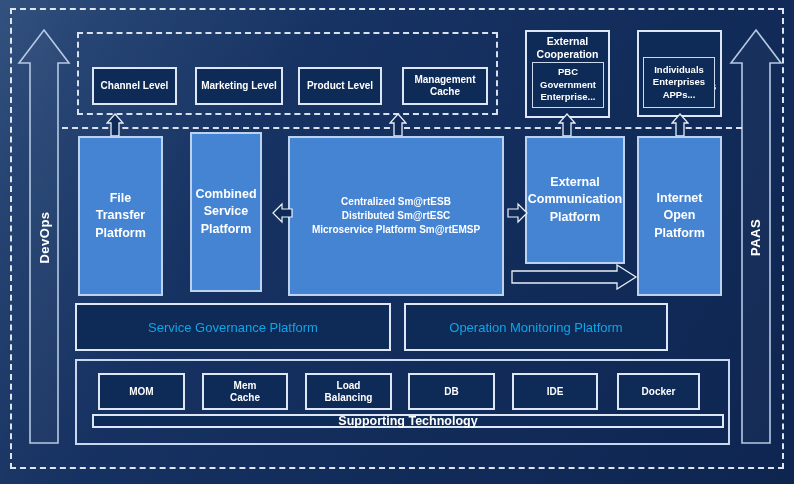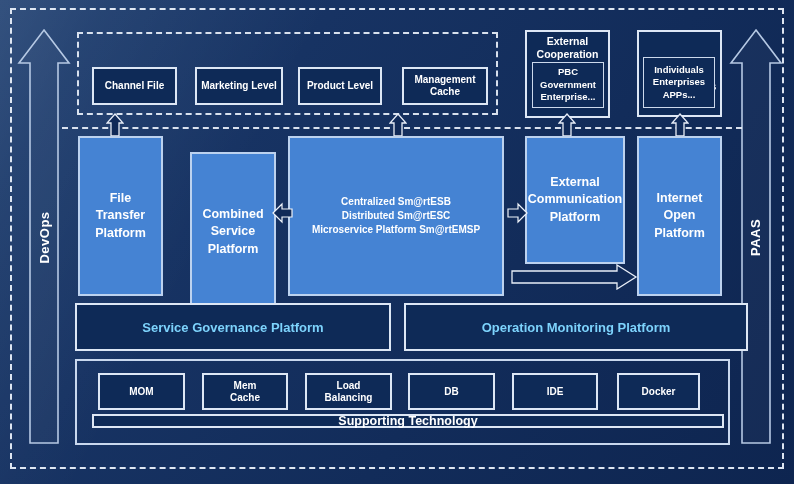--- a/index.html
+++ b/index.html
@@ -41,21 +41,21 @@
     background:#4583d3;
     border:2px solid #bcd2ef;
     display:flex;align-items:center;justify-content:center;
     text-align:center;color:#fff;font-weight:600;
     white-space:pre-line;line-height:1.4;font-size:12.5px;
   }
   .gov{
     top:303px;height:48px;
     background:#0e2a57;border:2px solid #dde7f5;
     display:flex;align-items:center;justify-content:center;
-    font-weight:bold;font-size:13px;color:#7dd3fc;text-align:center;
+    font-weight:normal;font-size:13px;color:#0ea5e9;text-align:center;
   }
   .tech{top:373px;height:37px;font-size:10px;}
   .rail-label{
     display:flex;align-items:center;justify-content:center;
     width:36px;height:418px;top:28px;
   }
   .rail-label span{
     transform:rotate(-90deg);
     font-weight:bold;font-size:13px;letter-spacing:0.5px;
     white-space:nowrap;color:#fff;
@@ -91,21 +91,21 @@
   </div>
 
   <svg class="abs" style="left:728px;top:28px;" width="56" height="418" viewBox="0 0 56 418">
     <path d="M28 2 L53 35 L42 35 L42 415 L14 415 L14 35 L3 35 Z" fill="rgba(255,255,255,0.03)" stroke="#b6c9e4" stroke-width="1.6"></path>
   </svg>
   <div class="abs rail-label" style="left:738px;">
     <span>PAAS</span>
   </div>
 
   <div class="abs top-dash"></div>
-  <div class="abs darkbox lvl" style="left:92px;width:85px;"><span>Channel File</span></div>
+  <div class="abs darkbox lvl" style="left:92px;width:85px;"><span>Channel Level</span></div>
   <div class="abs darkbox lvl" style="left:195px;width:88px;"><span>Marketing Level</span></div>
   <div class="abs darkbox lvl" style="left:298px;width:84px;"><span>Product Level</span></div>
   <div class="abs darkbox lvl" style="left:402px;width:86px;"><span>Management Cache</span></div>
 
   <div class="abs titlebox" style="left:525px;top:30px;width:85px;height:88px;">
     <div class="t">External
 Cooperation</div>
   </div>
   <div class="abs innerbox" style="left:532px;top:62px;width:72px;height:46px;">PBC Government
 Enterprise...</div>
@@ -128,21 +128,21 @@
   <svg class="abs" style="left:558px;top:113px;" width="18" height="24" viewBox="0 0 18 24">
     <path d="M9 1 L17 10 L13 10 L13 23 L5 23 L5 10 L1 10 Z" fill="#102a58" stroke="#e8eef8" stroke-width="1.3"></path>
   </svg>
   <svg class="abs" style="left:671px;top:113px;" width="18" height="24" viewBox="0 0 18 24">
     <path d="M9 1 L17 10 L13 10 L13 23 L5 23 L5 10 L1 10 Z" fill="#102a58" stroke="#e8eef8" stroke-width="1.3"></path>
   </svg>
 
   <div class="abs plat" style="left:78px;top:136px;width:85px;height:160px;text-align:center;">File
 Transfer
 Platform</div>
-  <div class="abs plat" style="left:190px;top:152px;width:86px;height:160px;">Combined
+  <div class="abs plat" style="left:190px;top:132px;width:72px;height:160px;">Combined
 Service
 Platform</div>
   <div class="abs plat" style="left:288px;top:136px;width:216px;height:160px;font-size:10px;">Centralized Sm@rtESB
 Distributed Sm@rtESC
 Microservice Platform Sm@rtEMSP</div>
   <div class="abs plat" style="left:525px;top:136px;width:100px;height:128px;">External
 Communication
 Platform</div>
   <div class="abs plat" style="left:637px;top:136px;width:85px;height:160px;">Internet
 Open
@@ -153,21 +153,21 @@
   </svg>
   <svg class="abs" style="left:507px;top:202px;" width="21" height="22" viewBox="0 0 21 22">
     <path d="M20 11 L11 2 L11 7 L1 7 L1 15 L11 15 L11 20 Z" fill="#102a58" stroke="#eef3fa" stroke-width="1.2"></path>
   </svg>
 
   <svg class="abs" style="left:511px;top:264px;" width="127" height="26" viewBox="0 0 127 26">
     <path d="M1 7 L106 7 L106 1 L125 13 L106 25 L106 19 L1 19 Z" fill="#102a58" stroke="#e8eef8" stroke-width="1.3"></path>
   </svg>
 
   <div class="abs gov" style="left:75px;width:316px;">Service Governance Platform</div>
-  <div class="abs gov" style="left:404px;width:344px;">Operation Monitoring Platform</div>
+  <div class="abs gov" style="left:404px;width:264px;">Operation Monitoring Platform</div>
 
   <div class="abs" style="left:75px;top:359px;width:655px;height:86px;border:2px solid #c9d8ee;"></div>
 
   <div class="abs darkbox tech" style="left:98px;width:87px;">MOM</div>
   <div class="abs darkbox tech" style="left:202px;width:86px;">Mem
 Cache</div>
   <div class="abs darkbox tech" style="left:305px;width:87px;">Load
 Balancing</div>
   <div class="abs darkbox tech" style="left:408px;width:87px;">DB</div>
   <div class="abs darkbox tech" style="left:512px;width:86px;">IDE</div>

